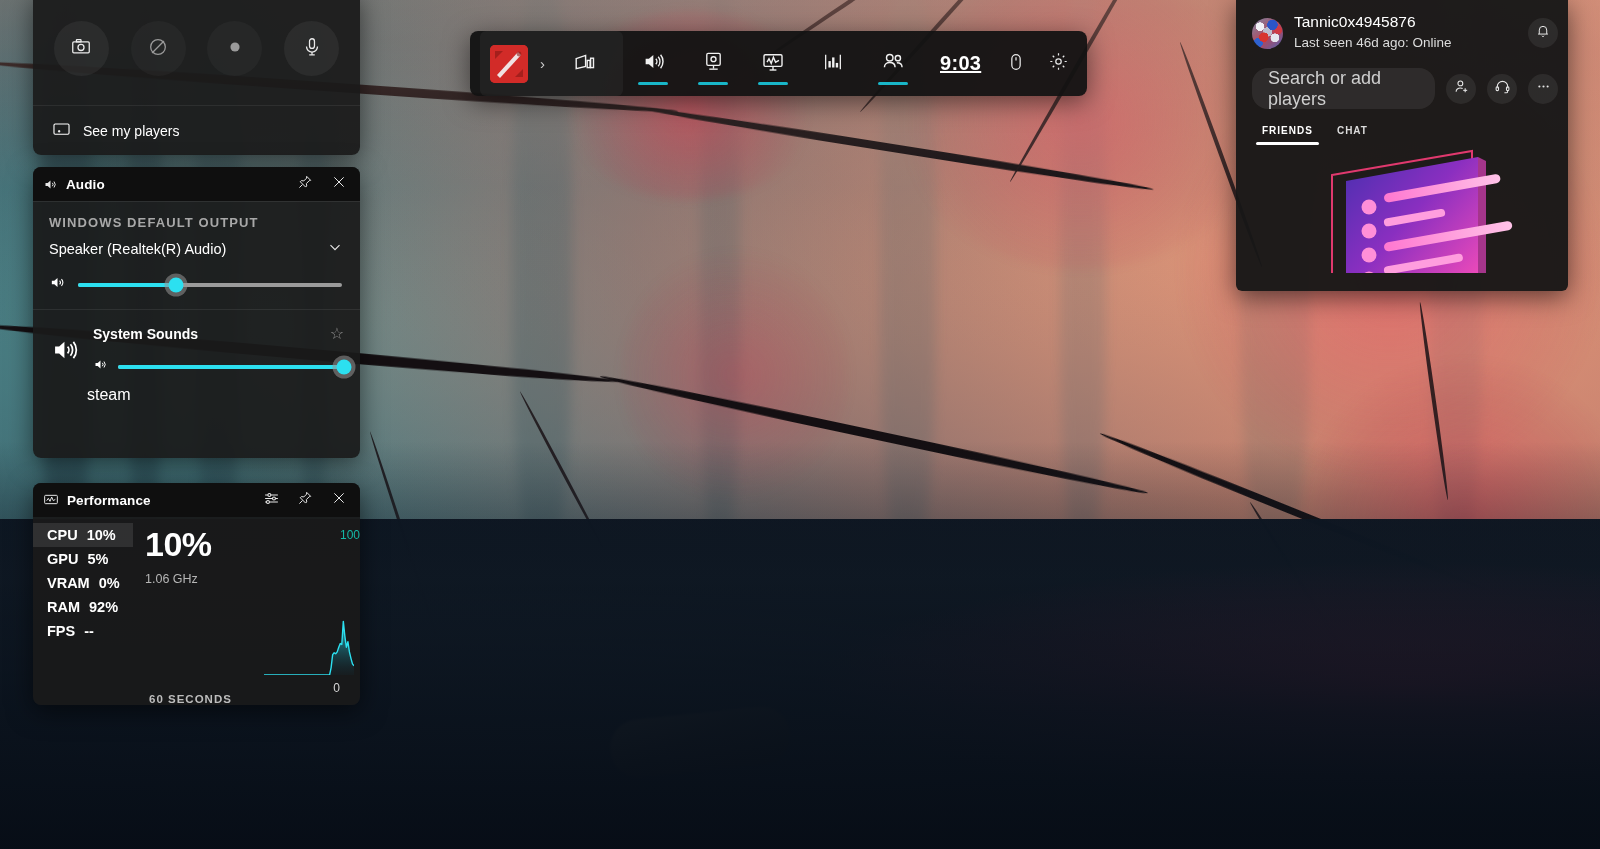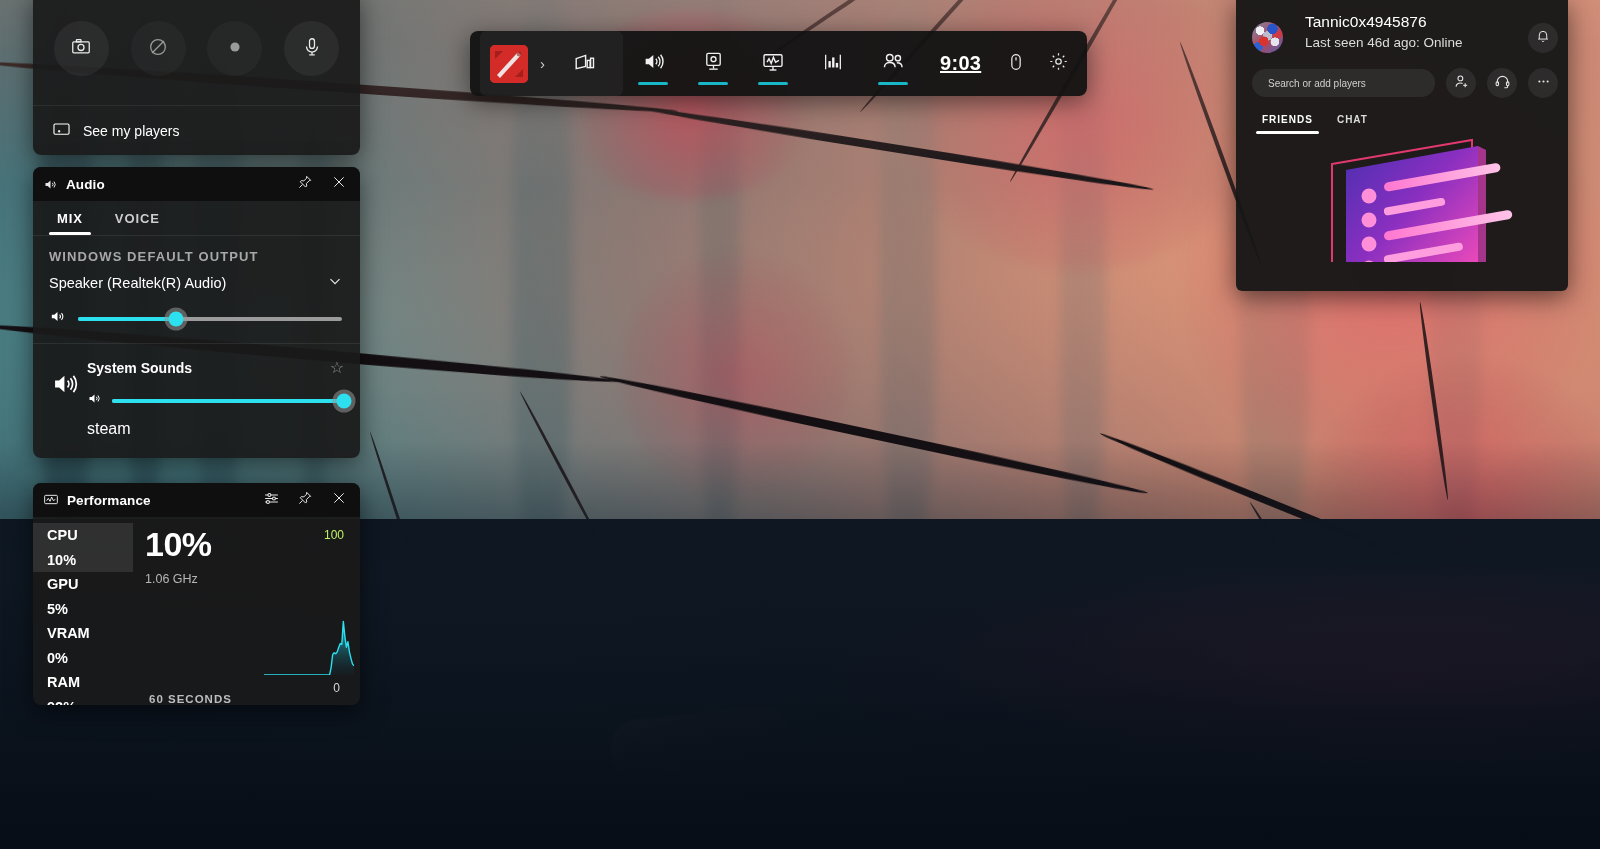--- a/index.html
+++ b/index.html
@@ -110,45 +110,44 @@
   .device-name { font-size: 14.5px; color: #fff; }
   .slider-row { display: flex; align-items: center; gap: 12px; padding: 10px 18px 14px 16px; }
   .track { position: relative; flex: 1; height: 4px; background: #9b9b9b; border-radius: 2px; cursor: pointer; }
   .fill { position: absolute; left: 0; top: 0; bottom: 0; background: #2ce0f0; border-radius: 2px; }
   .thumb {
     position: absolute; top: 50%; width: 15px; height: 15px; border-radius: 50%;
     background: #2ce0f0; transform: translate(-50%, -50%);
     box-shadow: 0 0 0 4px rgba(150,150,150,0.55);
   }
   .app-divider { height: 1px; background: rgba(255,255,255,0.08); margin: 0 0 0 0; }
-  .app-row { display: flex; align-items: center; gap: 4px; padding: 14px 16px 0 14px; }
+  .app-row { display: flex; align-items: center; gap: 10px; padding: 14px 16px 0 14px; }
   .app-icon { width: 36px; display:flex; align-items:center; justify-content:center; color:#fff; }
   .app-col { flex: 1; }
   .app-top { display:flex; align-items:center; justify-content: space-between; }
   .app-name { font-size: 14px; font-weight: 600; color: #fff; }
   .star { color: #8d8d8d; font-size: 16px; cursor: pointer; }
   .app-slider { display:flex; align-items:center; gap: 10px; margin-top: 14px; }
   .clip-name { font-size: 16px; color:#fff; padding: 10px 0 0 54px; }
 
   
   #perf-widget { left: 33px; top: 483px; width: 327px; height: 222px; }
   #perf-body { display: flex; height: 188px; position: relative; }
   #perf-metrics { width: 100px; padding-top: 6px; }
   .metric {
     display: flex; align-items: baseline; gap: 9px;
     padding: 4px 8px 4px 14px; font-size: 14.5px; font-weight: 700; cursor: pointer;
     color: #fff;
-    flex-direction: column;
   }
   .metric.active { background: rgba(255,255,255,0.10); }
   .metric .mval { font-weight: 700; }
   #perf-main { flex: 1; position: relative; padding: 8px 0 0 12px; }
   #perf-big { font-size: 34px; font-weight: 700; letter-spacing: -.5px; }
   #perf-sub { font-size: 12.5px; color: #b6b6b6; margin-top: 8px; }
-  #perf-max { position: absolute; right: 16px; top: 11px; font-size: 12px; color: #bef264; }
+  #perf-max { position: absolute; right: 0; top: 11px; font-size: 12px; color: #14b8a6; }
   #perf-min { position: absolute; right: 20px; bottom: 10px; font-size: 12px; color: #d6d6d6; }
   #perf-time { position: absolute; left: 116px; bottom: 0; font-size: 11.5px; letter-spacing: 1px; color: #bdbdbd; font-weight: 600; }
   #perf-graph { position: absolute; right: 6px; bottom: 30px; width: 90px; height: 74px; }
 
   
   #toolbar {
     position: absolute; left: 470px; top: 31px; height: 65px;
     display: flex; align-items: center;
     background: rgba(18,18,18,0.95);
     border-radius: 8px;
@@ -175,21 +174,21 @@
   .tb-right { width: 42px; height: 65px; display:flex; align-items:center; justify-content:center; color:#eaeaea; cursor:pointer; }
 
   
   #social-panel {
     position: absolute; right: 32px; top: 0; width: 332px; height: 291px;
     background: rgba(23,23,23,0.96);
     border-radius: 0 0 6px 6px;
     box-shadow: 0 6px 26px rgba(0,0,0,0.55);
     overflow: hidden; color: #fff;
   }
-  #social-head { display:flex; align-items:flex-end; padding: 12px 10px 0 16px; gap: 22px; }
+  #social-head { display:flex; align-items:center; padding: 12px 10px 0 16px; gap: 11px; }
   #avatar {
     width: 31px; height: 31px; border-radius: 50%; flex: none; margin-top: 2px;
     background:
       radial-gradient(circle at 26% 28%, #f0f0f5 0 13%, rgba(0,0,0,0) 14%),
       radial-gradient(circle at 66% 22%, #2a55c8 0 16%, rgba(0,0,0,0) 17%),
       radial-gradient(circle at 38% 62%, #d8342f 0 17%, rgba(0,0,0,0) 18%),
       radial-gradient(circle at 74% 64%, #e5e5ee 0 14%, rgba(0,0,0,0) 15%),
       radial-gradient(circle at 20% 80%, #2f62d0 0 13%, rgba(0,0,0,0) 14%),
       radial-gradient(circle at 84% 40%, #cf3a45 0 12%, rgba(0,0,0,0) 13%),
       radial-gradient(circle at 50% 45%, #bcbccd 0 20%, rgba(0,0,0,0) 21%),
@@ -197,23 +196,23 @@
   }
   #gamertag { font-size: 15.5px; font-weight: 400; line-height: 20px; }
   #presence { font-size: 13.5px; color: #dcdcdc; line-height: 20px; margin-top: 1px; }
   #bell {
     margin-left: auto; width: 30px; height: 30px; border-radius: 50%;
     background: rgba(255,255,255,0.07); display:flex; align-items:center; justify-content:center;
     color: #e6e6e6; cursor: pointer; flex: none;
   }
   #social-search-row { display: flex; align-items: center; gap: 11px; padding: 15px 10px 0 16px; }
   #search-box {
-    flex: 1; height: 28px; border-radius: 16px; background: rgba(255,255,255,0.075);
+    flex: 1; height: 41px; border-radius: 16px; background: rgba(255,255,255,0.075);
     display: flex; align-items: center; padding: 0 16px;
-    font-size: 10px; color: #cfcfcf; cursor: text; text-align: right;
+    font-size: 18px; color: #cfcfcf; cursor: text;
   }
   .circ-btn {
     width: 30px; height: 30px; border-radius: 50%;
     background: rgba(255,255,255,0.07);
     display:flex; align-items:center; justify-content:center;
     color: #e6e6e6; cursor: pointer; flex: none;
   }
   #social-tabs { display: flex; padding: 10px 0 0 14px; }
   .stab {
     font-size: 10px; font-weight: 700; letter-spacing: 1px; color: #dcdcdc;
@@ -350,24 +349,20 @@
       <span class="wt-btn">
         <span>
           <svg width="16" height="16" viewBox="0 0 24 24" stroke="currentColor" stroke-width="1.5">
             <line x1="5" y1="5" x2="19" y2="19"></line>
               <line x1="19" y1="5" x2="5" y2="19"></line>
           </svg>
         </span>
       </span>
     </div>
 
-    <div class="tabs">
-      <div class="tab active">MIX</div>
-      <div class="tab">VOICE</div>
-    </div>
     <div class="tabs-rule"></div>
 
     <div class="sec-label">WINDOWS DEFAULT OUTPUT</div>
 
     <div class="device-row">
       <span class="device-name">Speaker (Realtek(R) Audio)</span>
       <span>
         <svg width="18" height="18" viewBox="0 0 24 24" fill="none" stroke="#e6e6e6" stroke-width="1.6">
           <polyline points="6,9.5 12,15.5 18,9.5"></polyline>
         </svg>

